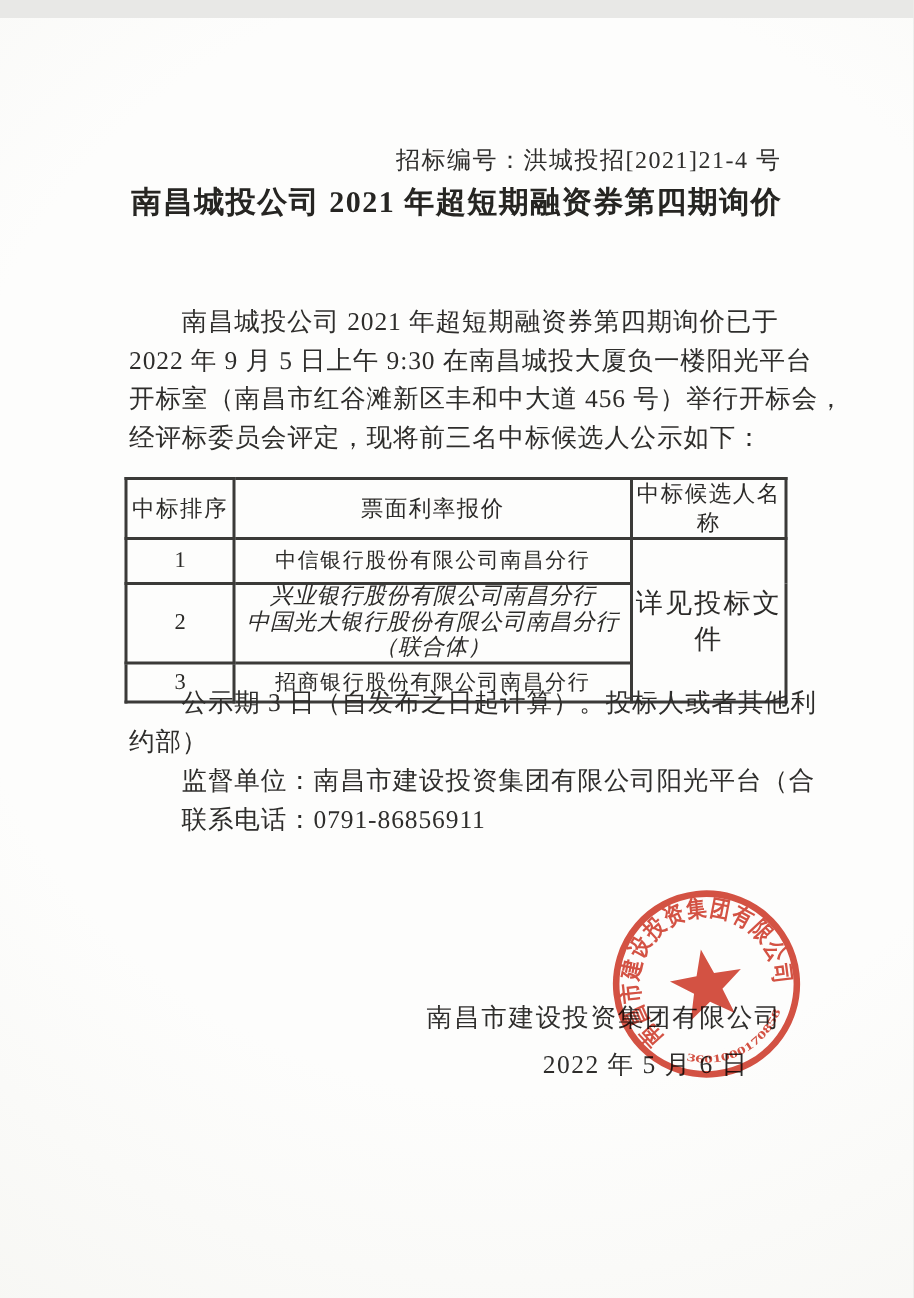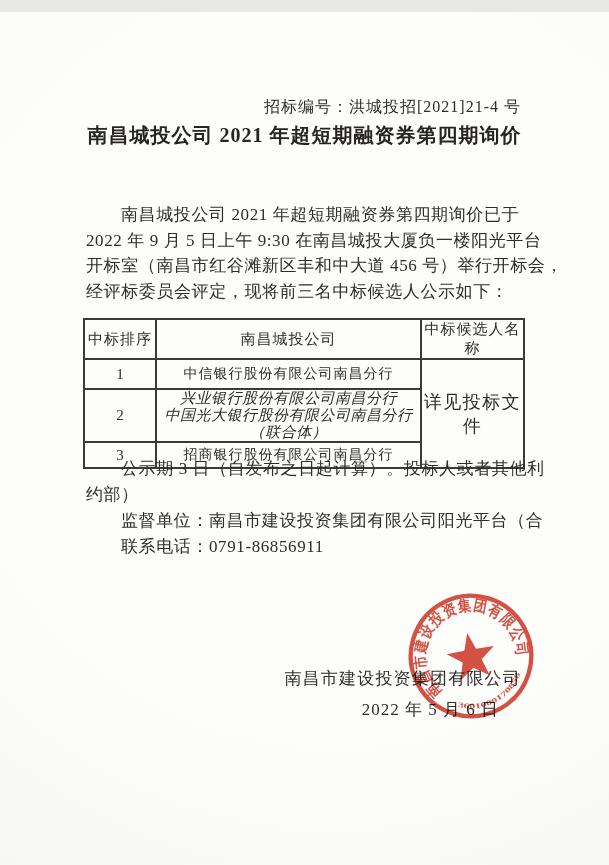--- a/index.html
+++ b/index.html
@@ -120,21 +120,21 @@
 
   <table class="bid-table">
     <colgroup>
       <col style="width:72px">
       <col style="width:265px">
       <col style="width:103px">
     </colgroup>
     <thead>
       <tr>
         <th>中标排序</th>
-        <th>南昌城投公司</th>
+        <th>票面利率报价</th>
         <th>中标候选人名称</th>
       </tr>
     </thead>
     <tbody>
       <tr class="row-1">
         <td class="rank-cell">1</td>
         <td class="name-cell">中信银行股份有限公司南昌分行</td>
         <td class="quote-cell" rowspan="3">详见投标文件</td>
       </tr>
       <tr class="row-2">

